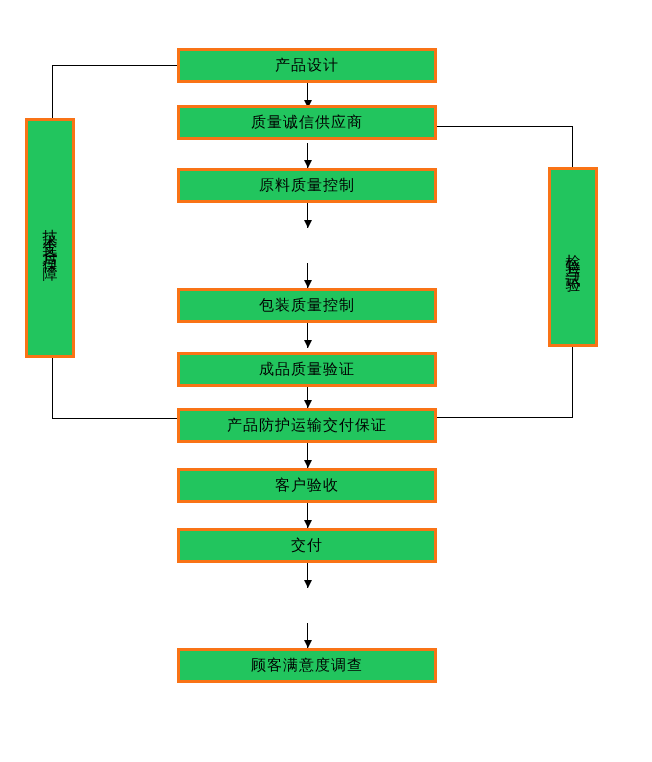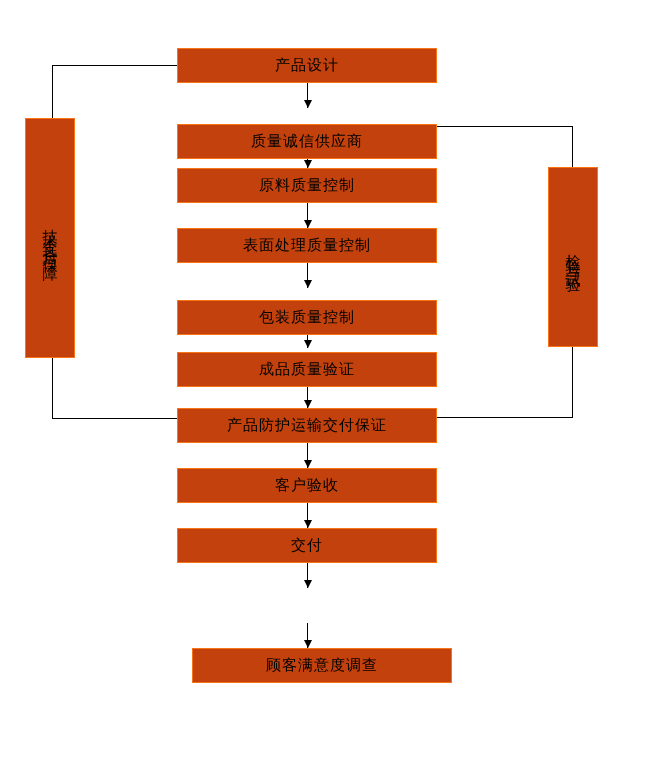--- a/index.html
+++ b/index.html
@@ -13,22 +13,22 @@
   #canvas {
     position: relative;
     width: 652px;
     height: 762px;
     background: #ffffff;
     overflow: hidden;
   }
   .node {
     position: absolute;
     box-sizing: border-box;
-    border: 1px solid #f97316;
-    background: #c2410c;
+    border: 3px solid #f97316;
+    background: #22c55e;
     display: flex;
     align-items: center;
     justify-content: center;
     font-size: 15px;
     color: #000000;
     letter-spacing: 1px;
     white-space: nowrap;
     z-index: 3;
   }
   .node.main {
@@ -76,29 +76,28 @@
     background: #000000;
     z-index: 1;
   }
 </style>
 </head>
 <body>
 
 <div id="canvas">
 
   <div class="node main" style="top:48px;">产品设计</div>
-  <div class="node main" style="top:124px;">质量诚信供应商</div>
+  <div class="node main" style="top:105px;">质量诚信供应商</div>
   <div class="node main" style="top:168px;">原料质量控制</div>
-  <div class="node main" style="top:228px;">表面处理质量控制</div>
-  <div class="node main" style="top:300px;">包装质量控制</div>
+  <div class="node main" style="top:288px;">包装质量控制</div>
   <div class="node main" style="top:352px;">成品质量验证</div>
   <div class="node main" style="top:408px;">产品防护运输交付保证</div>
   <div class="node main" style="top:468px;">客户验收</div>
   <div class="node main" style="top:528px;font-family:Liberation Mono, monospace;">交付</div>
-  <div class="node main" style="top:648px;margin-left:15px;">顾客满意度调查</div>
+  <div class="node main" style="top:648px;">顾客满意度调查</div>
 
   <div class="node vertical" style="left:25px;  top:118px; height:240px;">技术支持与保障</div>
   <div class="node vertical" style="left:548px; top:167px; height:180px;">检验与试验</div>
 
   <div class="arrow" style="left:307px; top:83px;">
     <div class="stem" style="height:25px;"></div>
       <div class="head" style="top:17px;"></div>
   </div>
   <div class="arrow" style="left:307px; top:143px;">
     <div class="stem" style="height:25px;"></div>

